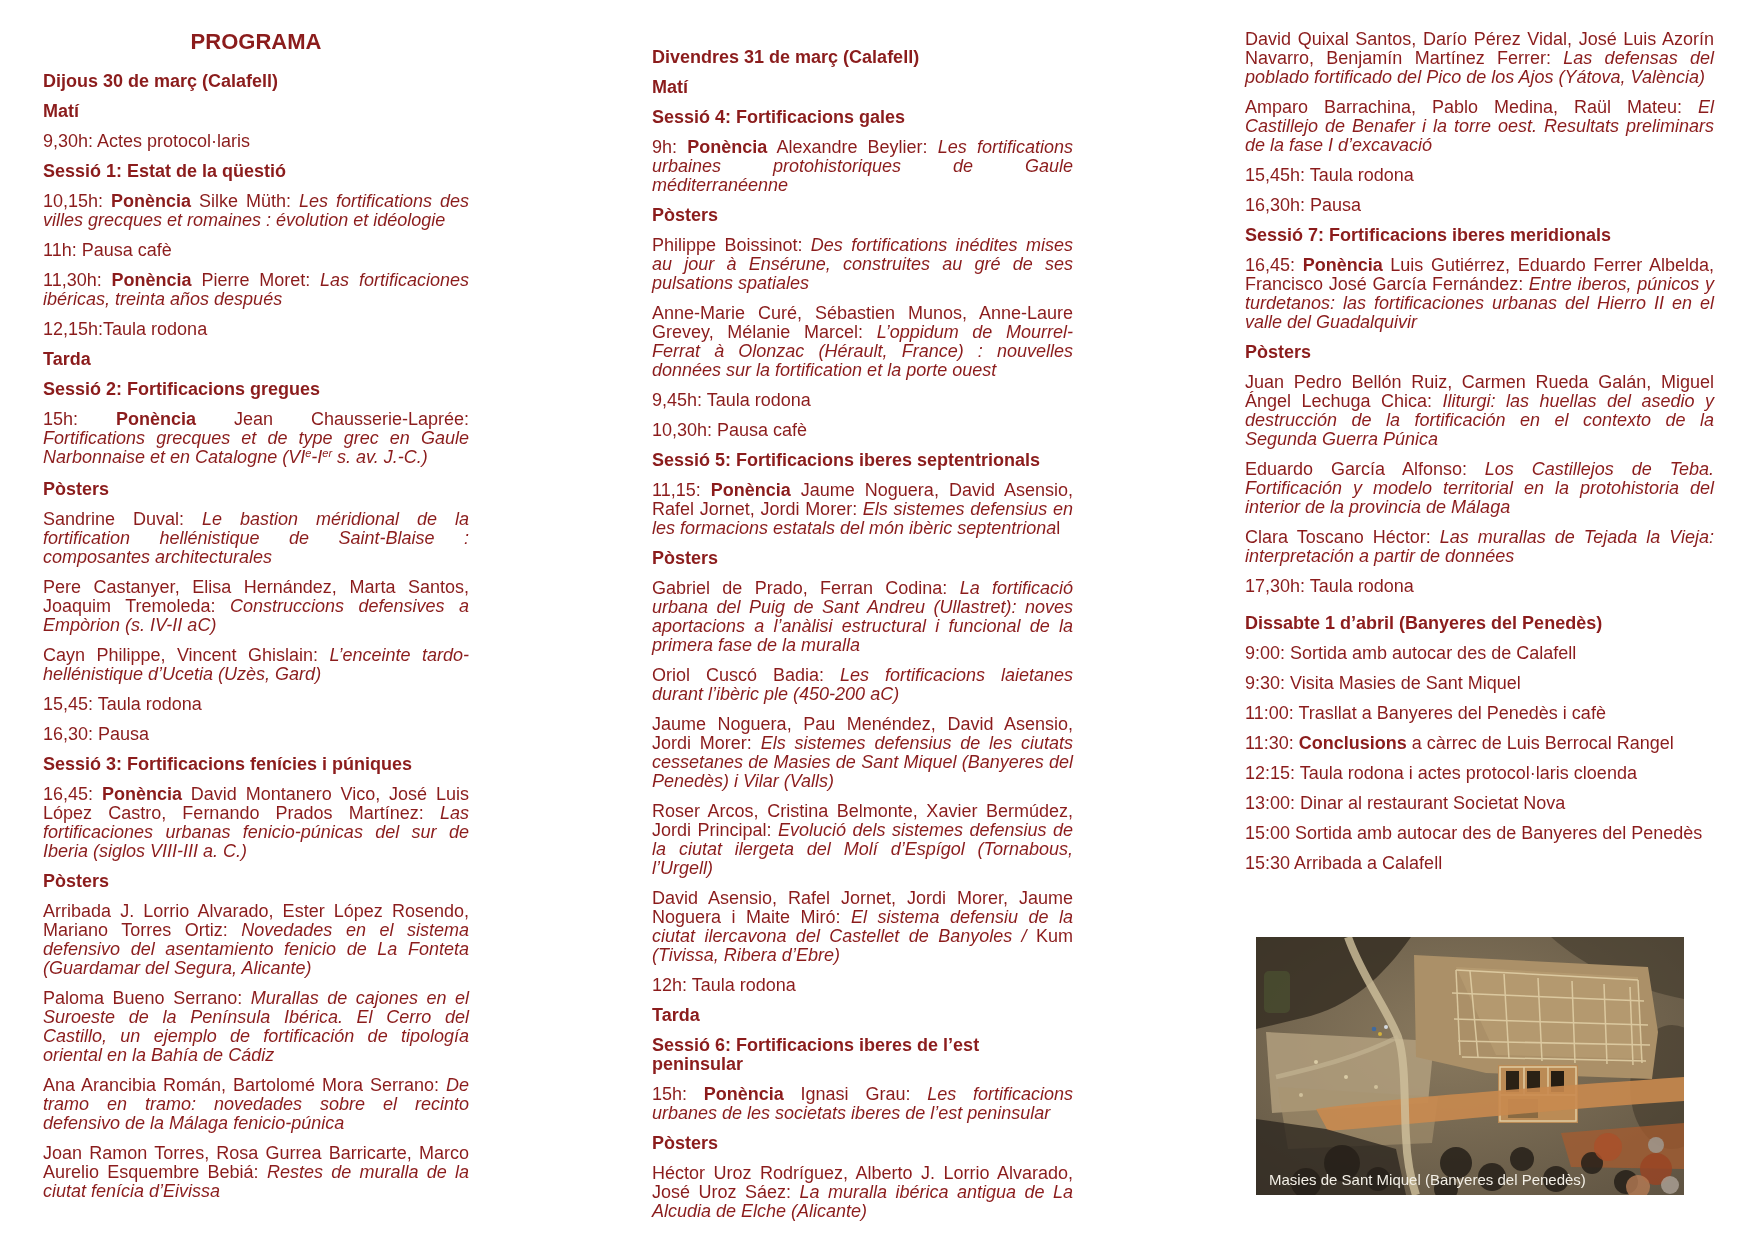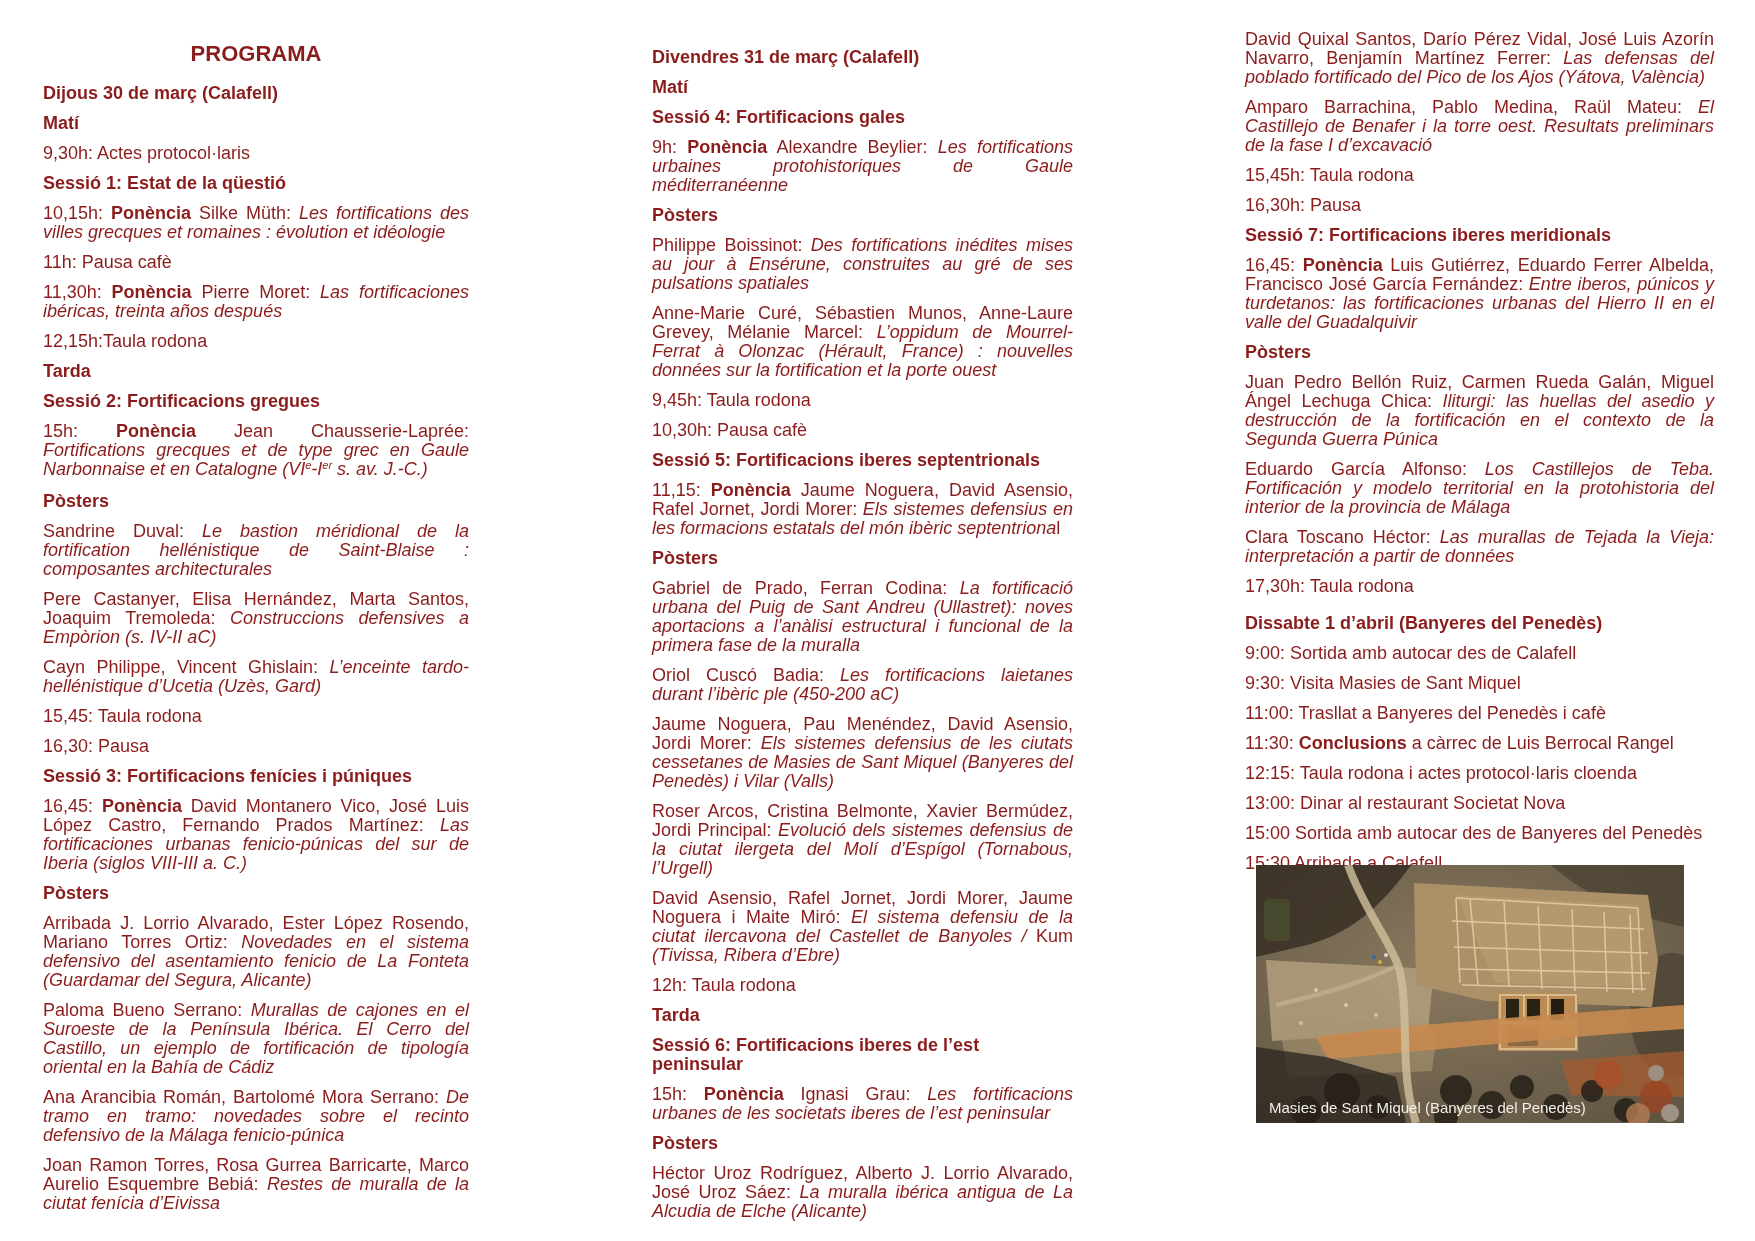--- a/index.html
+++ b/index.html
@@ -6,31 +6,31 @@
   body{
     width:1755px;height:1241px;position:relative;background:#ffffff;
     font-family:"Liberation Sans","DejaVu Sans",sans-serif;
     color:#8b1c1c;overflow:hidden;
   }
   .col{position:absolute;top:30px;}
   #col1{left:43px;width:426px;}
   #col2{left:652px;width:421px;}
   #col3{left:1245px;width:469px;}
   .blk{font-size:18px;line-height:19px;margin:0 0 11px 0;text-align:justify;}
-  .t-title{text-align:center;font-size:22px;line-height:24px;font-weight:bold;margin:12px 0 16px 0;}
+  .t-title{text-align:center;font-size:22px;line-height:24px;font-weight:bold;margin:0 0 16px 0;}
   .t-date{margin-top:18px;}
   .t-label{margin-top:3px;}
   .t-session,.t-posters{text-align:left;}
   .s-r{font-weight:normal;font-style:normal;}
   .s-b{font-weight:bold;}
   .s-i{font-style:italic;}
   .s-bi{font-weight:bold;}
   .s-isup{font-style:italic;font-size:11px;position:relative;top:-6px;}
   .photo{
-    position:absolute;left:1256px;top:865px;width:428px;height:258px;
+    position:absolute;left:1256px;top:937px;width:428px;height:258px;
     overflow:hidden;background:#0369a1;
   }
   .photo svg{display:block;width:428px;height:258px;}
   .photo-caption{
     position:absolute;left:13px;bottom:7px;
     font-size:15px;line-height:16px;color:#f3efe6;
     font-weight:normal;text-align:left;
   }
 </style>
 </head>

